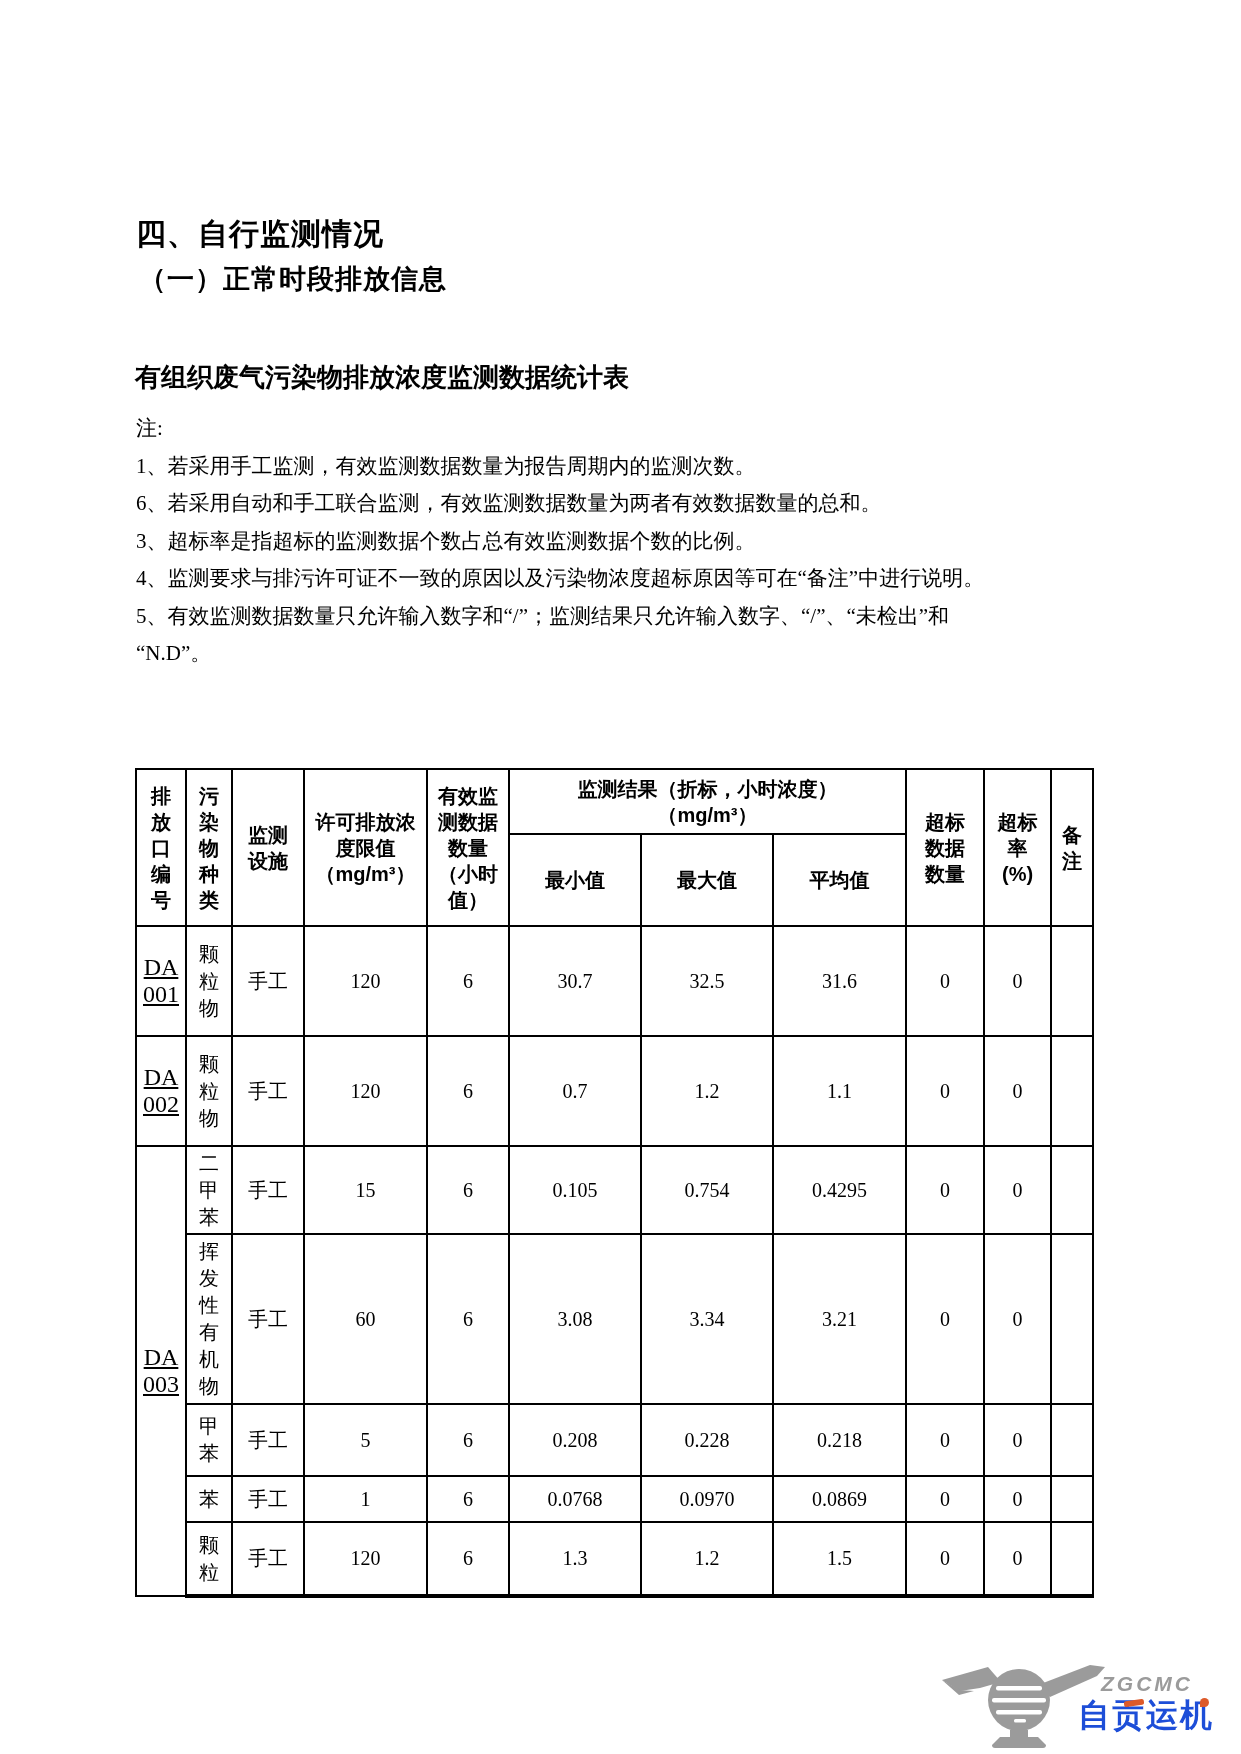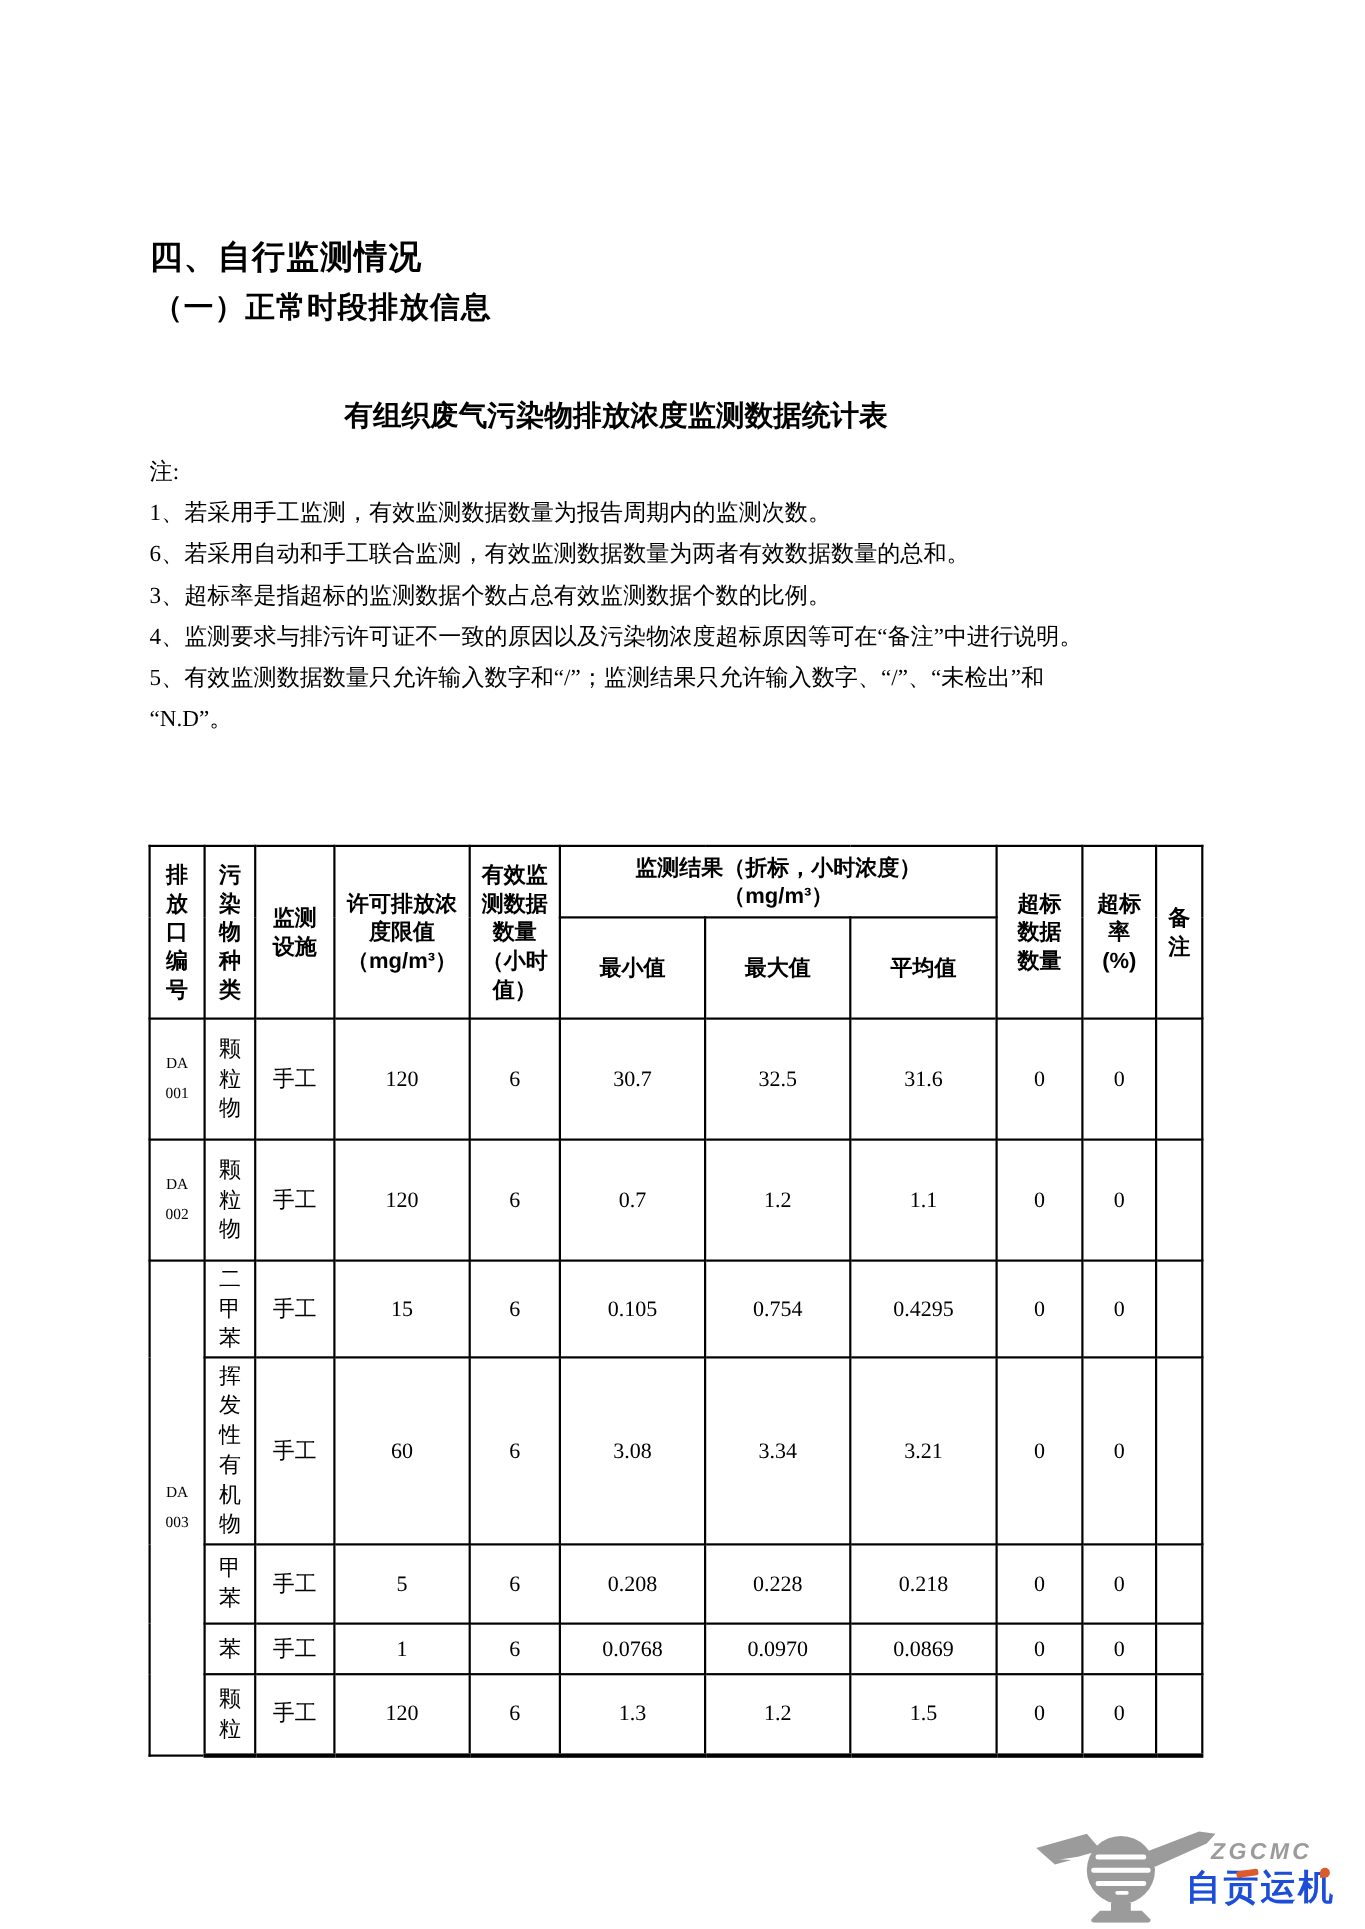--- a/index.html
+++ b/index.html
@@ -15,21 +15,21 @@
     font-family:"Liberation Sans","DejaVu Sans",sans-serif;
     font-weight:bold; font-size:30px; letter-spacing:1px;margin-top:26px;
   }
   .h2 {
     position:absolute; left:139px; top:261px;
     font-family:Liberation Sans, sans-serif;
     font-weight:bold; font-size:27px; letter-spacing:1px;
   }
   .table-title {
     position:absolute; left:135px; top:360px; width:850px;
-    text-align:center; font-weight:bold; font-size:26px;
+    text-align:left; font-weight:bold; font-size:26px;
     font-family:"Liberation Serif","DejaVu Serif",serif;
   }
   .notes {
     position:absolute; left:136px; top:410px; width:990px;
     font-size:21px; line-height:37.5px;
   }
   .notes div { white-space:nowrap; }
   table.report {
     position:absolute; left:135px; top:768px;
     width:957px; border-collapse:collapse; table-layout:fixed;
@@ -52,21 +52,21 @@
   .pre { white-space:pre-line; }
   tr.hrow1 { height:65px; }
   tr.hrow2 { height:92px;padding-left:28px; }
   tr.r1, tr.r2 { height:110px; }
   tr.r3 { height:88px; }
   tr.r4 { height:170px; }
   tr.r5 { height:72px; }
   tr.r6 { height:46px; }
   tr.r7 { height:74px; }
   tr.r7 td { border-bottom:4px solid #000; }
-  td.outlet { font-size:14px; }
+  td.outlet { font-size:24px;text-decoration:underline; }
   
   .logo { position:absolute; left:938px; top:1658px; width:300px; height:92px; }
   .logo svg { position:absolute; left:0; top:0; }
   .logo-abbr {
     position:absolute; left:163px; top:14px;
     font-family:"Liberation Sans","DejaVu Sans",sans-serif;
     font-style:italic; font-weight:bold; font-size:21px;
     letter-spacing:3px; color:#9b9b9b;
   }
   .logo-name {

